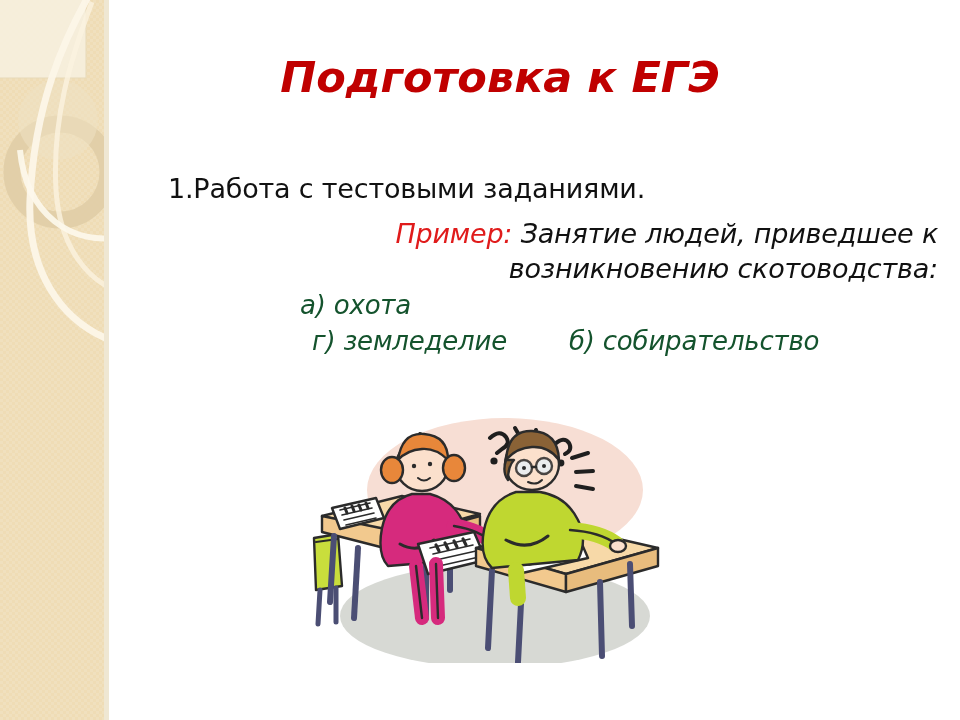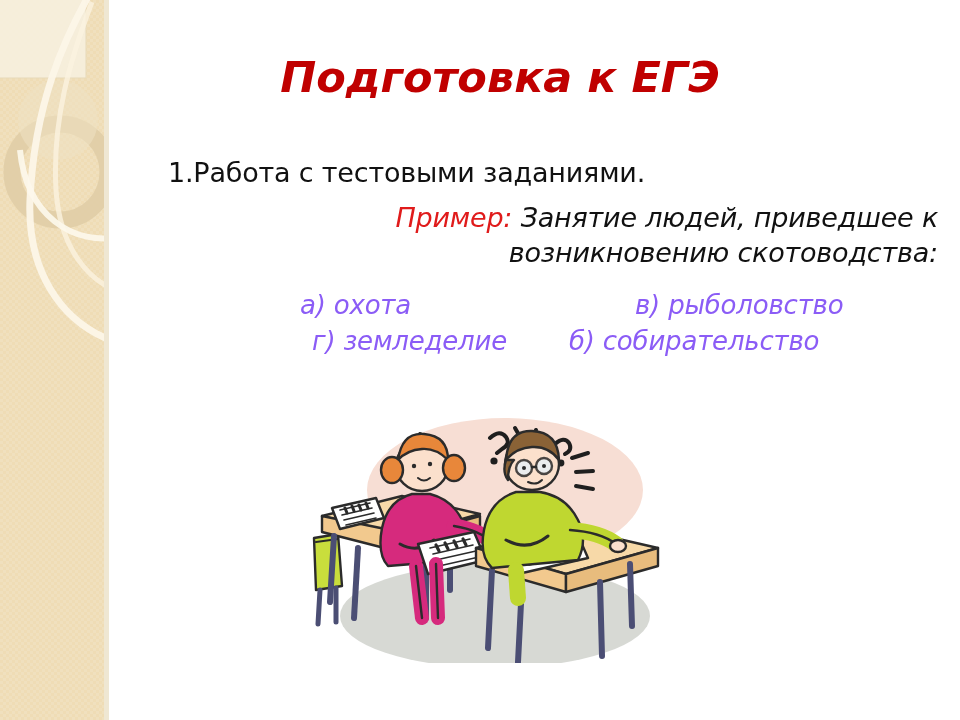--- a/index.html
+++ b/index.html
@@ -44,21 +44,21 @@
     font-style: italic;
     color: #C00000;
     letter-spacing: 0px;
     white-space: nowrap;
   }
 
   
   #body-block {
     position: absolute;
     left: 168px;
-    top: 156px;
+    top: 172px;
     width: 770px;
   }
   .line {
     color: #111111;
     font-family: "DejaVu Sans", sans-serif;
   }
   #line-task {
     font-size: 27px;
     line-height: 34px;
     letter-spacing: -0.2px;
@@ -90,21 +90,21 @@
   }
   .opt-row {
     display: flex;
     align-items: baseline;
     height: 36px;
   }
   .opt {
     font-family: "DejaVu Sans", sans-serif;
     font-style: italic;
     font-size: 26px;
-    color: #8b5cf6;
+    color: #14532d;
     letter-spacing: -0.2px;
     white-space: nowrap;
   }
   .opt-left  { width: 335px; }
   .opt-right { width: 260px; }
   .opt-row.second .opt-right { padding-left: 12px; }
 
   
   #illustration {
     position: absolute;
@@ -163,21 +163,20 @@
     <div class="line" id="line-task">1.Работа с  тестовыми заданиями.</div>
 
     <div class="line" id="line-example">
       <span class="example-label hang">Пример:</span><span>&nbsp;</span><span>Занятие людей, приведшее к возникновению скотоводства:</span>
     </div>
   </div>
 
   <div id="options">
     <div class="opt-row first">
       <span class="opt opt-left">а) охота</span>
-      <span class="opt opt-right">в) рыболовство</span>
     </div>
     <div class="opt-row second">
       <span class="opt opt-right">г) земледелие</span>
       <span class="opt opt-left">б) собирательство</span>
     </div>
   </div>
 
   <div id="illustration">
     <svg width="390" height="265" viewBox="0 0 390 265" xmlns="http://www.w3.org/2000/svg" aria-hidden="true">
 

